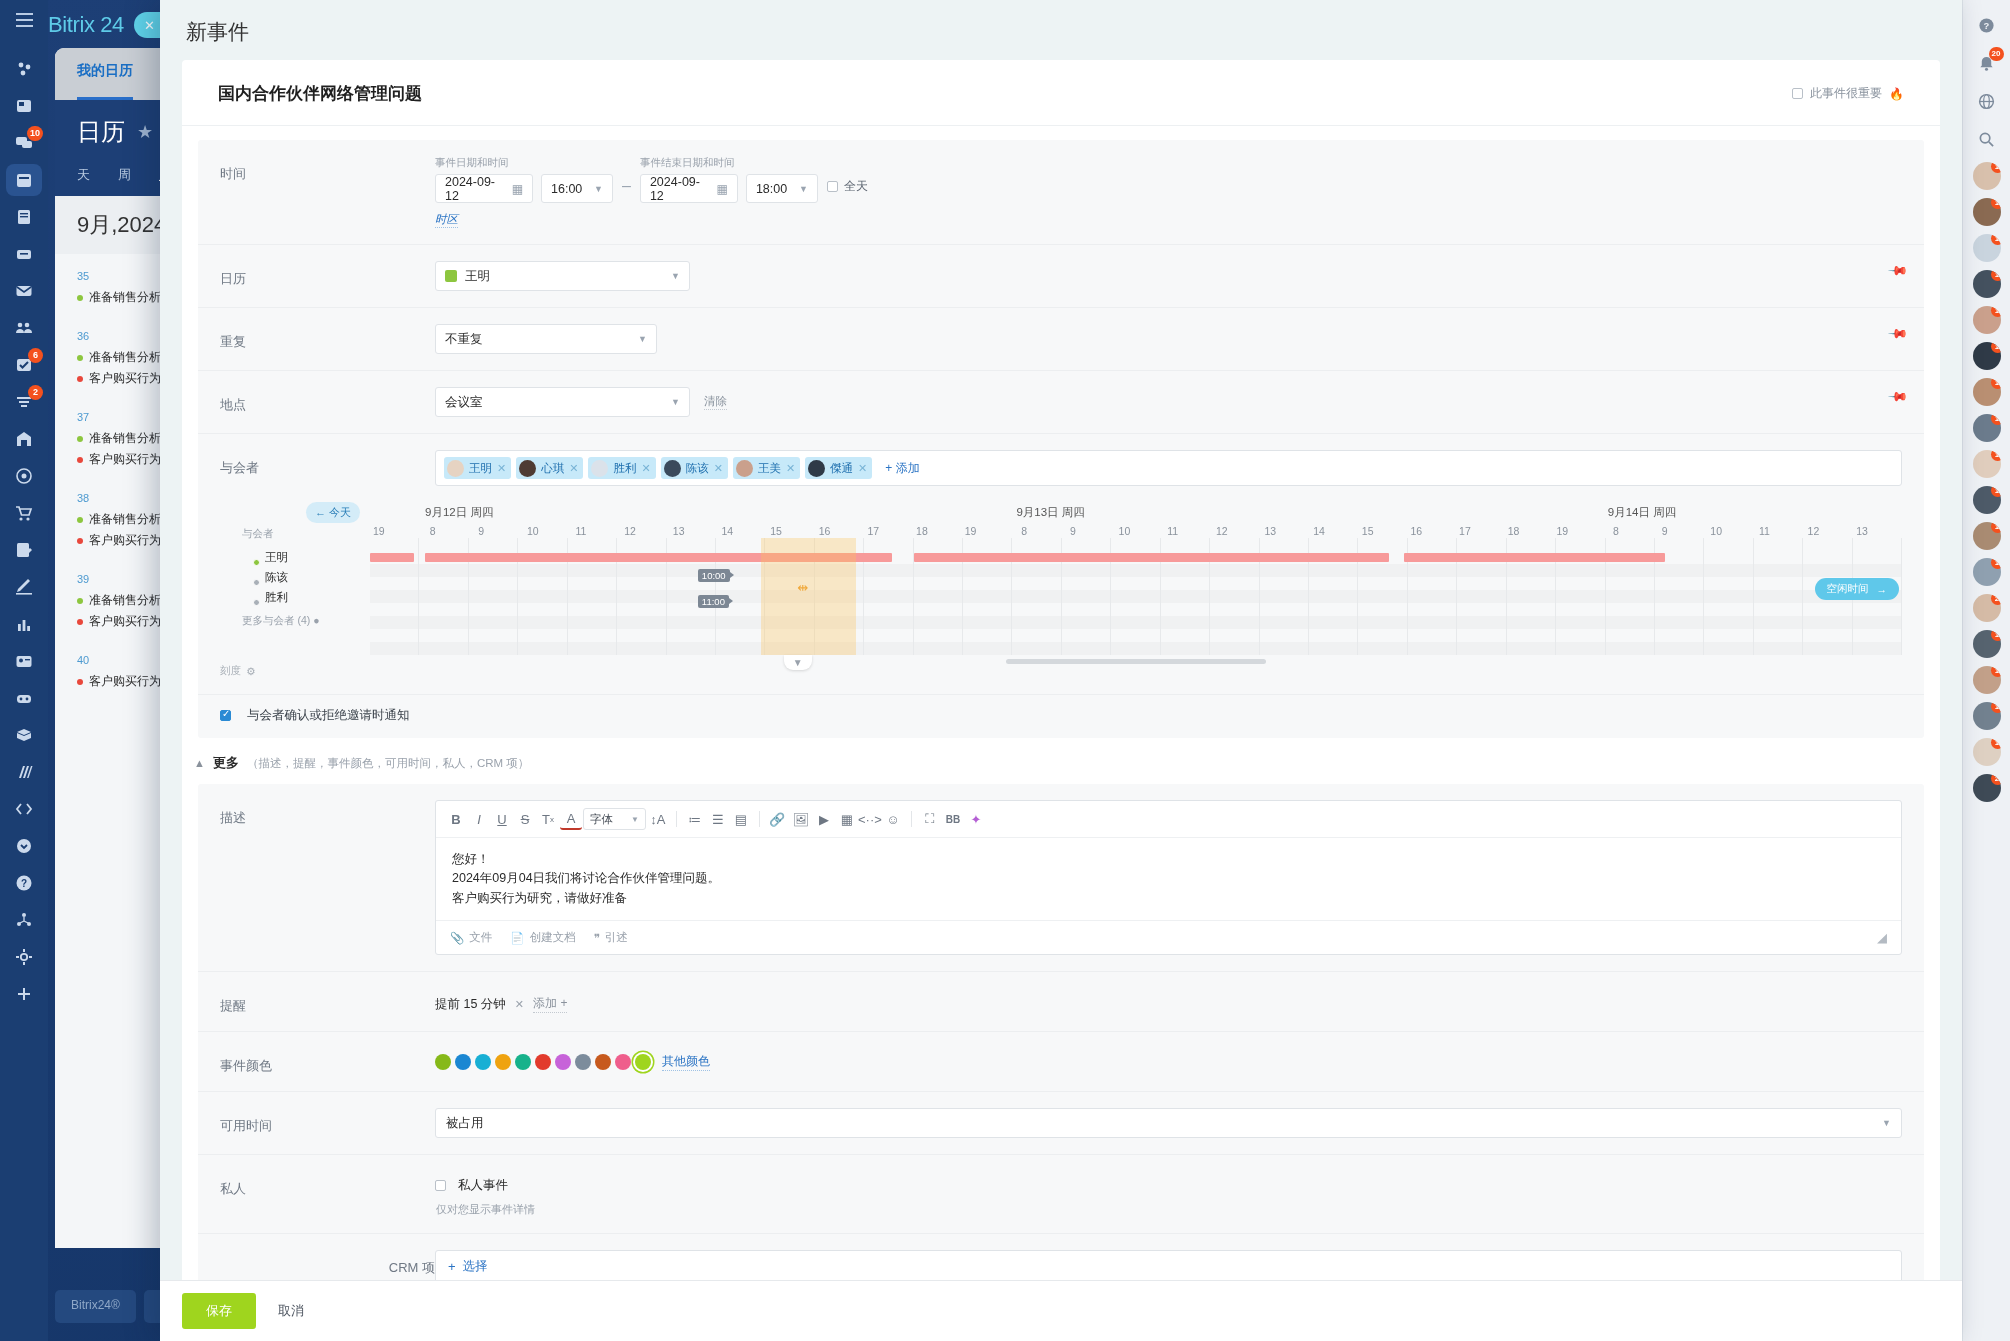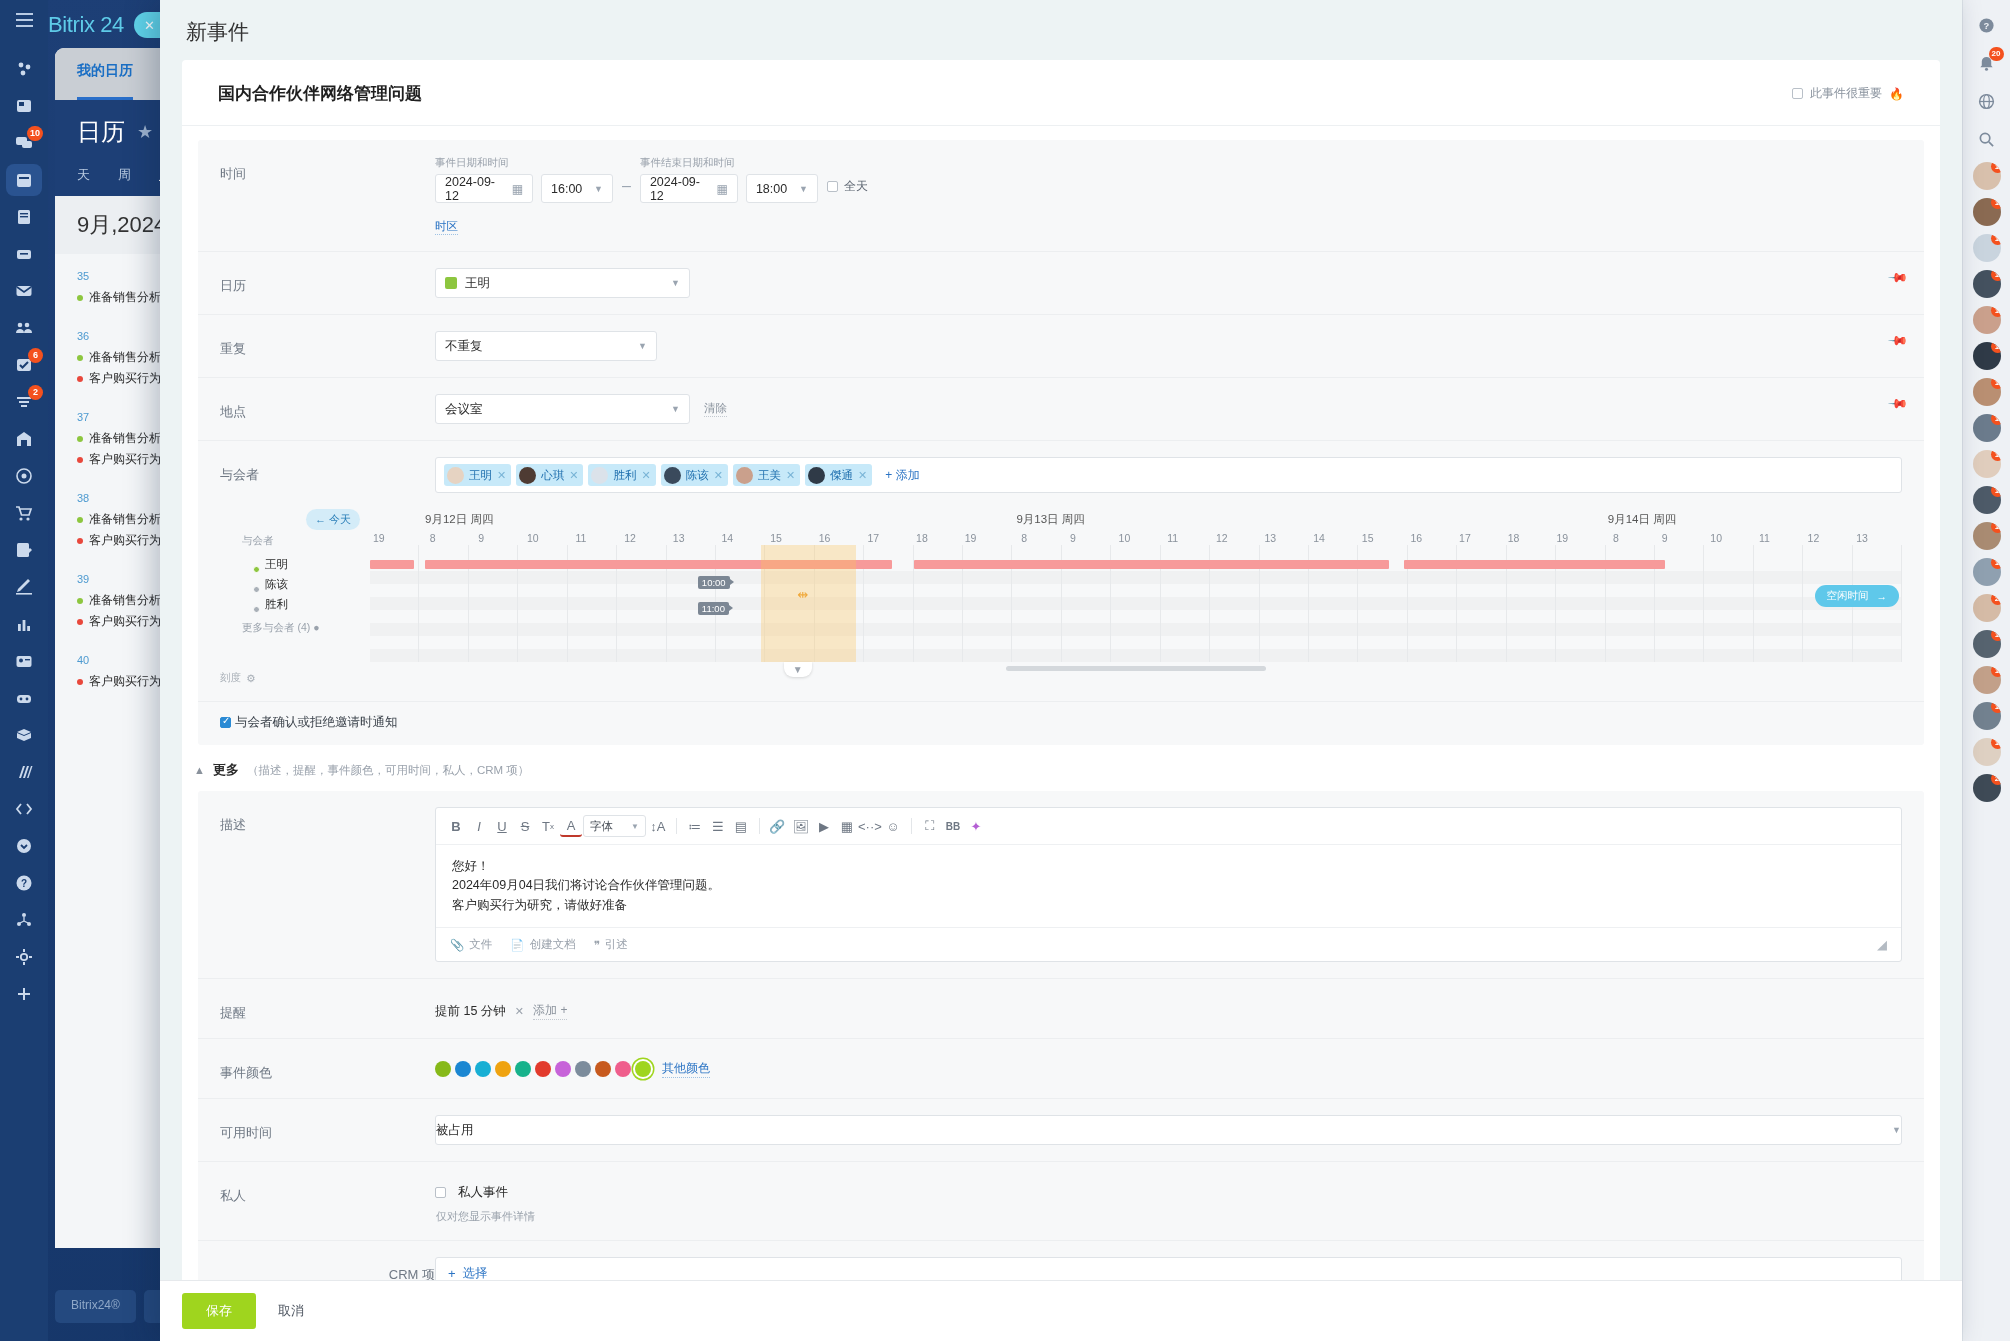--- a/index.html
+++ b/index.html
@@ -118,21 +118,21 @@
   .dtgroup { display:flex; align-items:flex-end; gap:9px; }
   .inp {
     background:#fff; border:1px solid #dfe3e7; border-radius:3px; height:29px;
     display:flex; align-items:center; padding:9px 9px; font-size:12.5px; color:#2b2b2b;
     justify-content:space-between; gap:8px;
   }
   .inp .cal { color:#9aa4b0; font-size:12px;}
   .inp .chev { color:#9aa4b0; font-size:9px;}
   .dash { color:#9aa4b0; padding-bottom:8px;}
   .allday { display:flex; align-items:center; gap:6px; font-size:12px; color:#5d6672; padding-bottom:8px;}
-  .tzlink { color:#2a73c4; font-size:11.5px; margin-top:16px; display:inline-block; border-bottom:1px dotted #9fc2e4; cursor:pointer;}
+  .tzlink { color:#2a73c4; font-size:11.5px; margin-top:9px; display:inline-block; border-bottom:1px dotted #9fc2e4; cursor:pointer;font-style:italic;}
 
   .selbox {
     background:#fff; border:1px solid #dfe3e7; border-radius:3px; height:30px; width:255px;
     display:flex; align-items:center; padding:0 9px; font-size:12.5px; color:#2b2b2b; gap:8px;
   }
   .selbox .sw { width:12px; height:12px; border-radius:2px;}
   .selbox .chev { margin-left:auto; color:#9aa4b0; font-size:9px;}
   .clearlink { font-size:11.5px; color:#8b949f; border-bottom:1px dotted #c3c9d0; margin-left:14px; cursor:pointer;}
 
   
@@ -170,21 +170,21 @@
   .sel-handle { position:absolute; color:#f0a93c; font-size:13px; }
   .tbubble { position:absolute; background:#7c8794; color:#fff; font-size:9.5px; border-radius:2px; padding:1px 4px; }
   .tbubble:after{content:""; position:absolute; right:-4px; top:3px; border-left:4px solid #7c8794; border-top:3px solid transparent; border-bottom:3px solid transparent;}
   .freebtn { position:absolute; background:#5fc8ea; color:#fff; font-size:10.5px; border-radius:12px; padding:4px 12px; display:flex; gap:8px; align-items:center; cursor:pointer;}
   .daygap { width:8px; flex:0 0 8px; background:#fff;}
   .expandbtn { position:absolute; background:#fff; border-radius:0 0 9px 9px; box-shadow:0 1px 3px rgba(0,0,0,.14); width:28px; height:15px; display:flex; align-items:center; justify-content:center; color:#9aa2ac; font-size:10px; cursor:pointer;}
   .hscroll { height:5px; background:#d4d8dc; border-radius:3px; }
   .scalelbl { font-size:10.5px; color:#a7aeb6; margin-top:9px; display:flex; gap:5px; align-items:center;}
   .tzcount { text-align:center; font-size:10.5px; color:#8a929c; margin-top:8px;}
 
-  .notifyrow { display:flex; align-items:center; gap:4px; font-size:12.5px; color:#3b424b; padding:12px 22px 14px 22px;}
+  .notifyrow { display:flex; align-items:center; gap:16px; font-size:12.5px; color:#3b424b; padding:12px 22px 14px 22px;}
   .morerow { display:flex; align-items:center; gap:8px; padding:16px 0 12px 12px; font-size:13px;}
   .morerow .cv { color:#8a929c; font-size:11px;}
   .morerow b { color:#2b2b2b; font-size:13px;}
   .morerow .hint { color:#9aa2ac; font-size:11.5px;}
 
   
   .edbox { border:1px solid #dfe3e7; border-radius:3px; background:#fff;}
   .edtools { display:flex; align-items:center; gap:1px; padding:7px 9px; border-bottom:1px solid #eef0f2; flex-wrap:nowrap;}
   .tbtn { width:22px; height:22px; display:flex; align-items:center; justify-content:center; color:#6e7783; font-size:13px; cursor:pointer; border-radius:3px;}
   .tsep { width:1px; height:16px; background:#e3e6e9; margin:0 6px;}
@@ -197,21 +197,21 @@
 
   .remrow { display:flex; align-items:center; gap:9px; font-size:12.5px; color:#2b2b2b; padding-top:7px;}
   .remrow .x { color:#9aa2ac; font-size:11px; cursor:pointer;}
   .remrow .add { color:#8a929c; font-size:12px; border-bottom:1px dotted #c3c9d0; cursor:pointer;}
 
   .colors { display:flex; align-items:center; gap:4px; padding-top:5px;}
   .cdot { width:16px; height:16px; border-radius:50%; cursor:pointer;}
   .cdot.sel { box-shadow:0 0 0 2px #fff, 0 0 0 3.5px #9fd51e;}
   .othercolor { color:#2a73c4; font-size:12px; border-bottom:1px dotted #9fc2e4; margin-left:7px; cursor:pointer;}
 
-  .wideinp { background:#fff; border:1px solid #dfe3e7; border-radius:3px; height:30px; display:flex; align-items:center; padding:0 0; font-size:12.5px; color:#2b2b2b;}
+  .wideinp { background:#fff; border:1px solid #dfe3e7; border-radius:3px; height:30px; display:flex; align-items:center; padding:0 10px; font-size:12.5px; color:#2b2b2b;}
   .wideinp .chev { margin-left:auto; color:#9aa4b0; font-size:9px;}
   .privnote { font-size:11px; color:#9aa2ac; padding-top:8px; padding-left:1px;}
   .crmbox { background:#fff; border:1px solid #dfe3e7; border-radius:3px; height:33px; display:flex; align-items:center; padding:0 12px; gap:7px;}
   .crmbox .p { color:#2a73c4; font-size:13px;}
   .crmbox .t { color:#2a73c4; font-size:12.5px; cursor:pointer;}
 
   #modal-footer { background:#fff; border-top:1px solid #e6e9ec; padding:12px 22px; display:flex; align-items:center; gap:22px;}
   .savebtn { background:#9fd51e; color:#fff; font-size:13px; border-radius:3px; padding:9px 24px; cursor:pointer;}
   .cancelbtn { color:#4d5560; font-size:13px; cursor:pointer;}
 </style>

